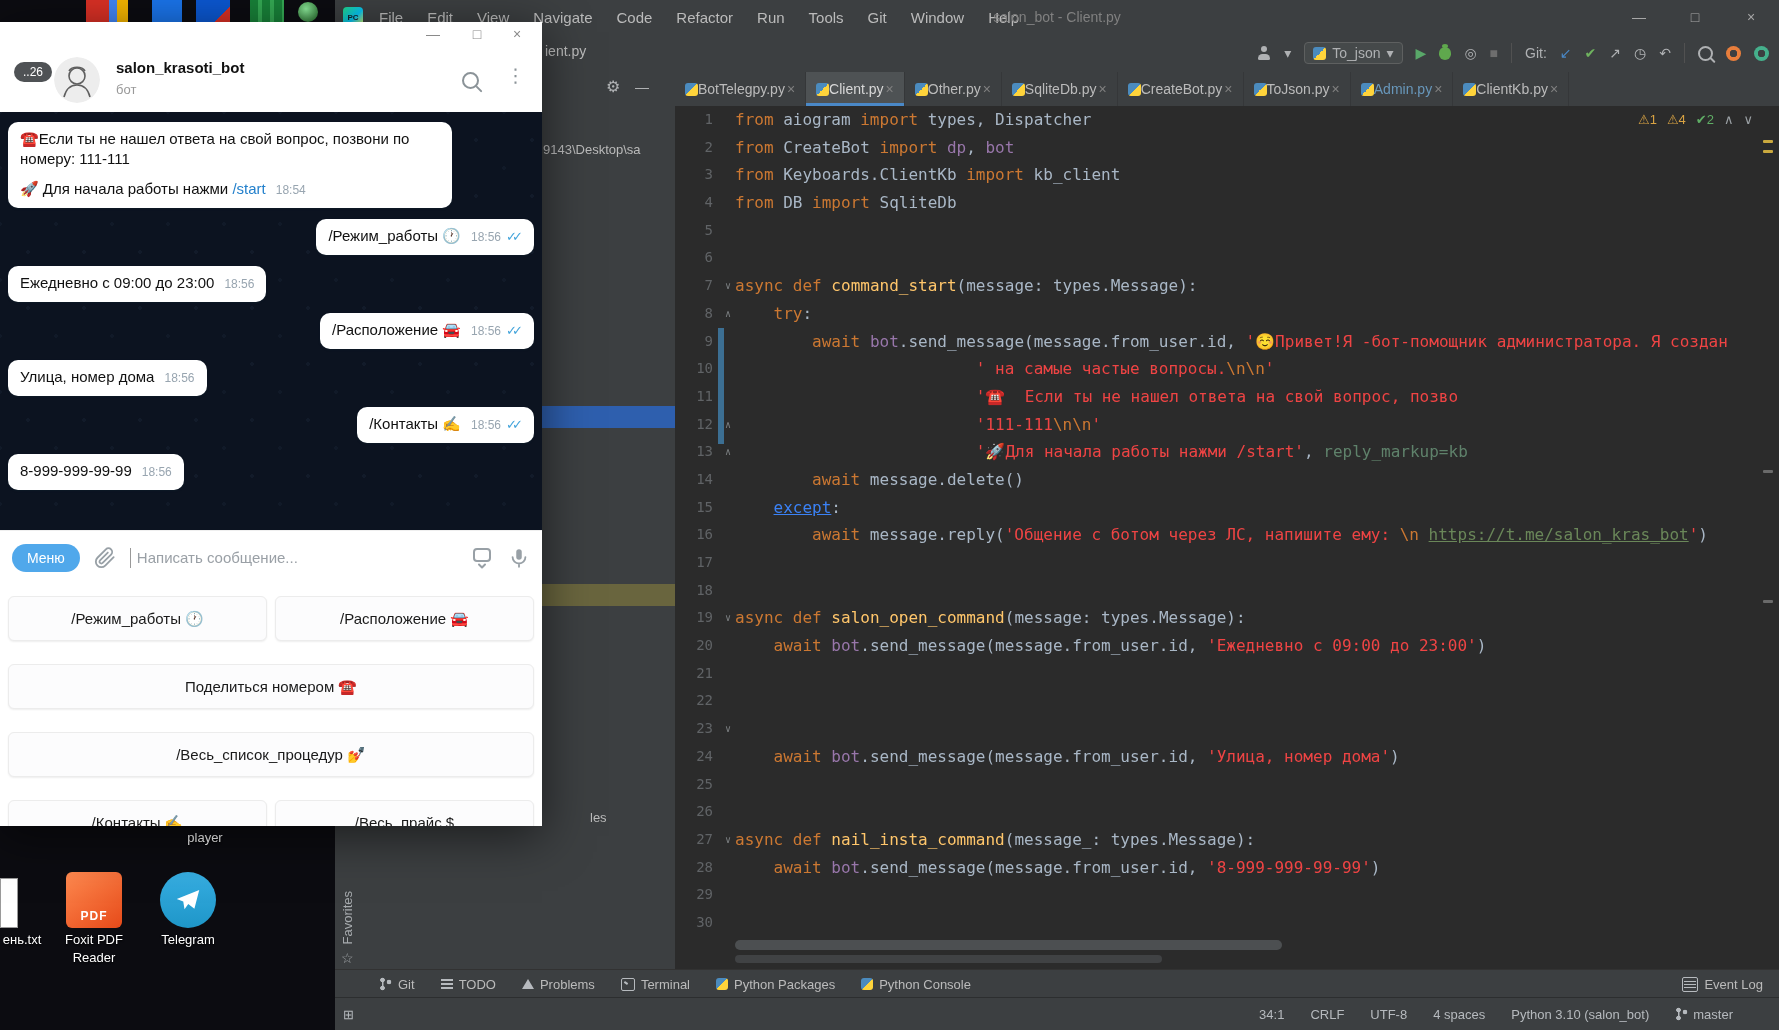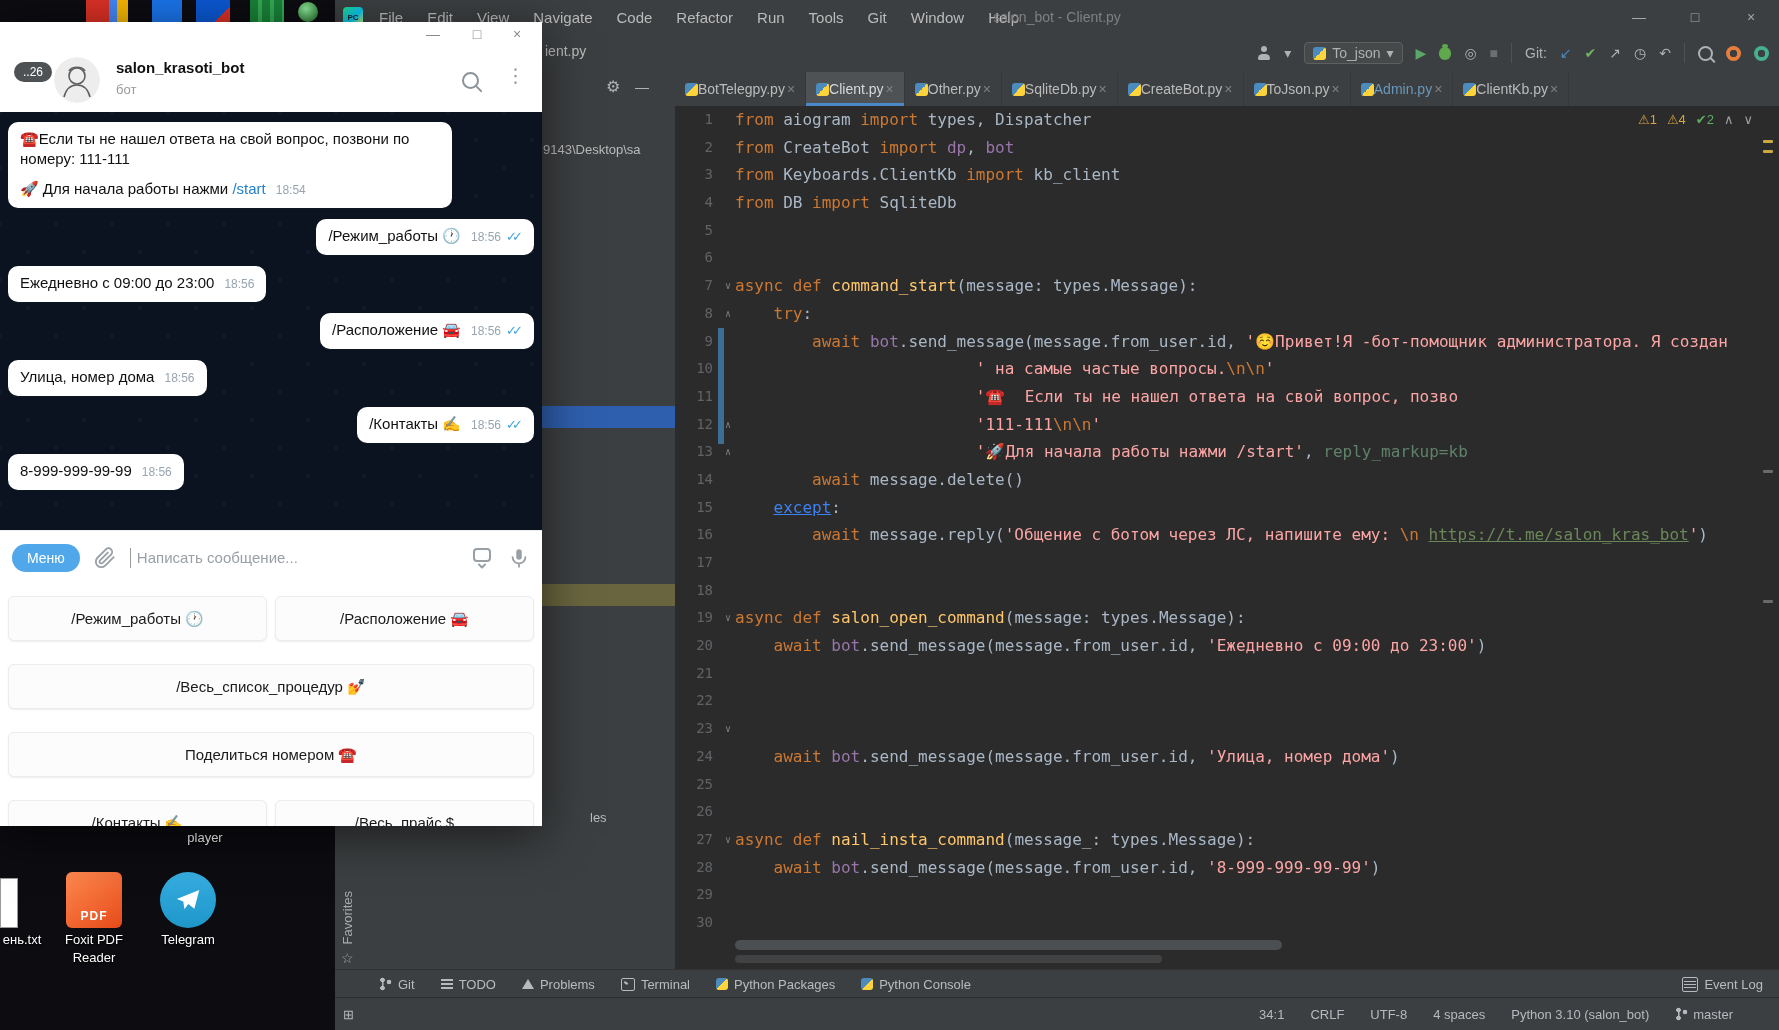--- a/index.html
+++ b/index.html
@@ -60,21 +60,21 @@
   .tab.accent .tab-label{color:#6897BB;}
   .py-ico{width:13px;height:13px;border-radius:3px;background:linear-gradient(135deg,#4B8BBE 0 50%,#FFD43B 50% 100%);flex:none;}
   .tab-close{color:#808080;font-size:14px;margin-left:2px;}
 
   #pc-editor{position:absolute;left:340px;right:0;top:106px;bottom:60px;background:#2B2B2B;overflow:hidden;font-family:"DejaVu Sans Mono",monospace;}
   .crow{display:flex;height:27.7px;line-height:27.7px;font-size:16px;}
   .ln{width:60px;flex:none;text-align:right;padding-right:22px;color:#606366;font-size:14px;position:relative;box-sizing:border-box;}
   .gmark{position:absolute;right:4px;top:0;font-size:10px;color:#7A7E80;}
   .cd{white-space:pre;color:#A9B7C6;}
   .tok-k{color:#CC7832;} .tok-ku{color:#3b82f6;text-decoration:underline;}
-  .tok-f{color:#FFC66B;} .tok-s{color:#fca5a5;} .tok-e{color:#CC7832;}
+  .tok-f{color:#FFC66B;} .tok-s{color:#ef4444;} .tok-e{color:#CC7832;}
   .tok-v{color:#9876AA;} .tok-n{color:#A9B7C6;} .tok-a{color:#5F826B;}
   .tok-u{color:#6A8759;text-decoration:underline;}
   #gutter-change{position:absolute;left:43px;top:222px;width:6px;height:116px;background:#3C6F93;}
   #inspections{position:absolute;top:6px;right:26px;display:flex;gap:10px;font-size:13px;color:#BBBBBB;align-items:center;font-family:"Liberation Sans",sans-serif;}
   .insp-warn{color:#D9A343;} .insp-ok{color:#5FAD65;} .insp-nav{color:#9AA0A4;}
   .stripe{position:absolute;right:6px;width:10px;height:3px;border-radius:1px;}
   #hsb1{position:absolute;left:60px;top:834px;width:547px;height:10px;background:#4C4F51;border-radius:5px;}
   #hsb2{position:absolute;left:60px;top:849px;width:427px;height:8px;background:#404244;border-radius:4px;}
 
   #pc-bottombar{position:absolute;left:0;right:0;bottom:32px;height:28px;background:#3C3F41;border-top:1px solid #323232;display:flex;align-items:center;padding-left:44px;gap:26px;font-size:13px;color:#BBBBBB;}
@@ -510,24 +510,24 @@
           <rect x="9" y="2.5" width="6" height="11.5" rx="3" fill="#98A0A6" stroke="none"></rect>
           <path d="M5 11a7 7 0 0014 0M12 18v3.5"></path>
         </svg>
     </div>
     <div id="tg-keyboard">
         <div class="kb-row" style="grid-template-columns: repeat(2, 1fr);">
           <div class="kb-btn">/Режим_работы 🕐</div>
           <div class="kb-btn">/Расположение 🚘</div>
         </div>
         <div class="kb-row" style="grid-template-columns: repeat(1, 1fr);">
+          <div class="kb-btn">Поделиться номером ☎️</div>
+        </div>
+        <div class="kb-row" style="grid-template-columns: repeat(1, 1fr);">
           <div class="kb-btn">/Весь_список_процедур 💅</div>
-        </div>
-        <div class="kb-row" style="grid-template-columns: repeat(1, 1fr);">
-          <div class="kb-btn">Поделиться номером ☎️</div>
         </div>
         <div class="kb-row" style="grid-template-columns: repeat(2, 1fr);">
           <div class="kb-btn">/Контакты ✍️</div>
           <div class="kb-btn">/Весь_прайс $</div>
         </div>
       </div>
   </div>
 
 </div>
 

